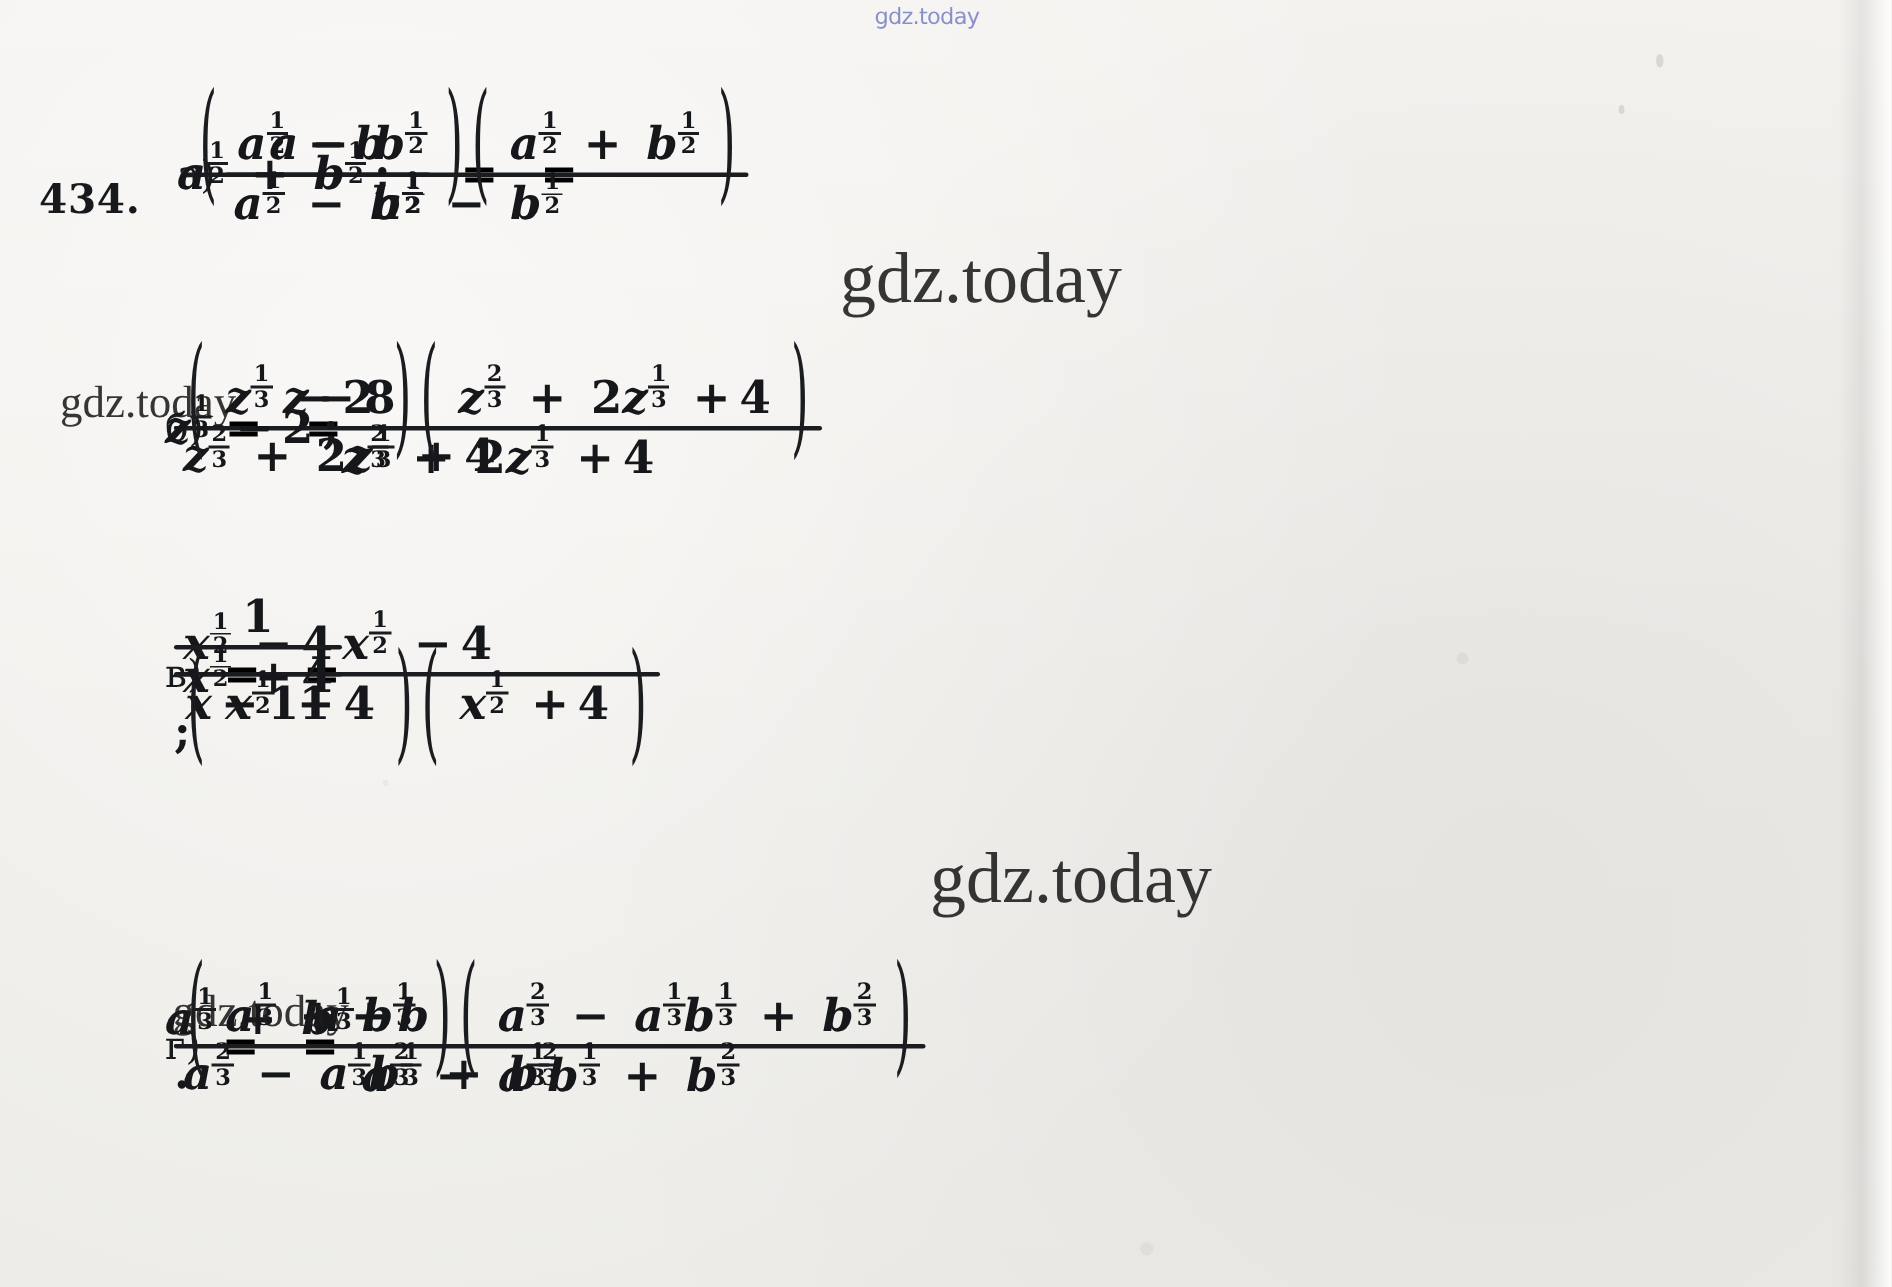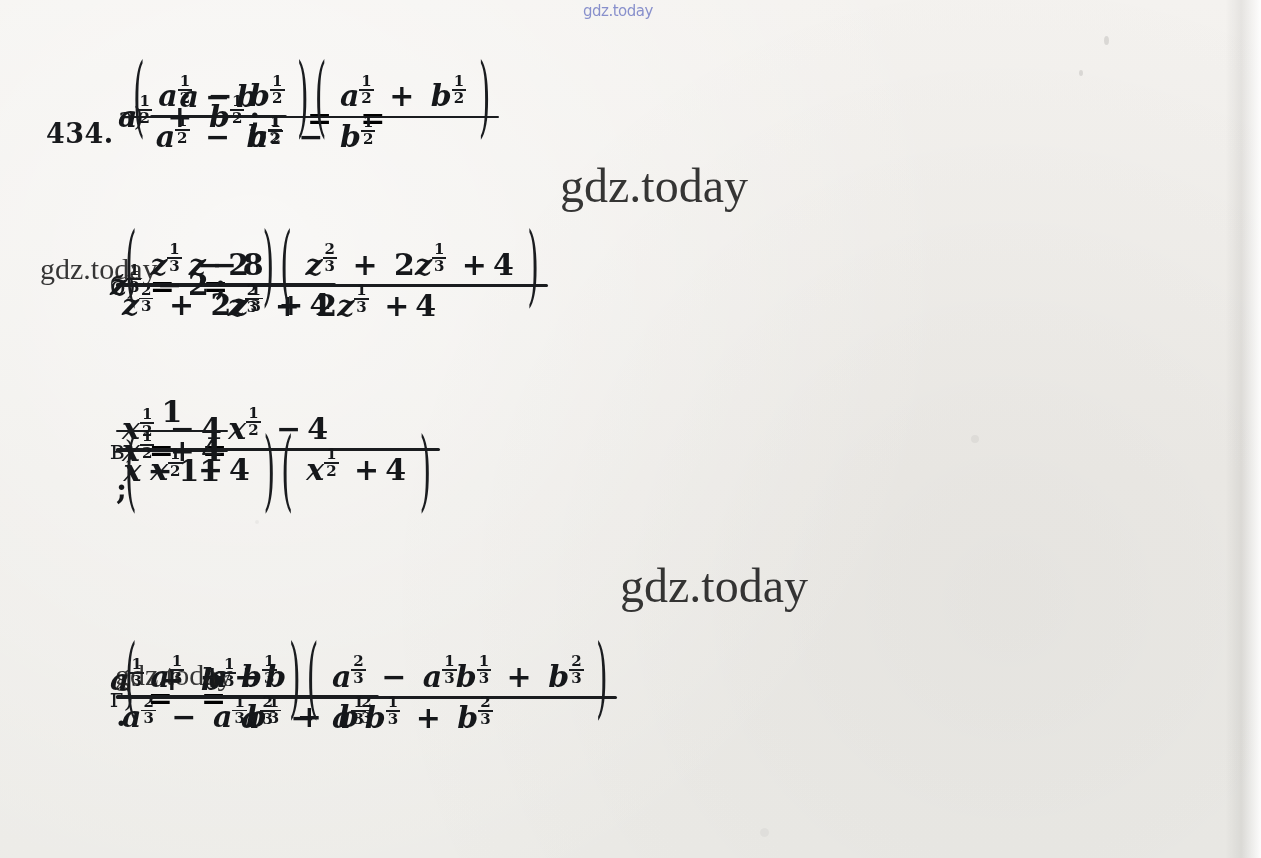--- a/index.html
+++ b/index.html
@@ -58,21 +58,21 @@
     position: absolute;
     font-family: "DejaVu Serif", serif;
     color: #15171a;
     font-style: italic;
     font-weight: bold;
   }
   .lineblock { position: absolute; display: flex; align-items: center; }
 
   .num {
     position: absolute;
-    left: 46px;
+    left: 26px;
     top: 118px;
     font-family: "DejaVu Serif", serif;
     font-weight: bold;
     font-style: normal;
     font-size: 27px;
     color: #17191c;
     letter-spacing: 0.5px;
   }
   .label {
     font-family: "DejaVu Serif", serif;

